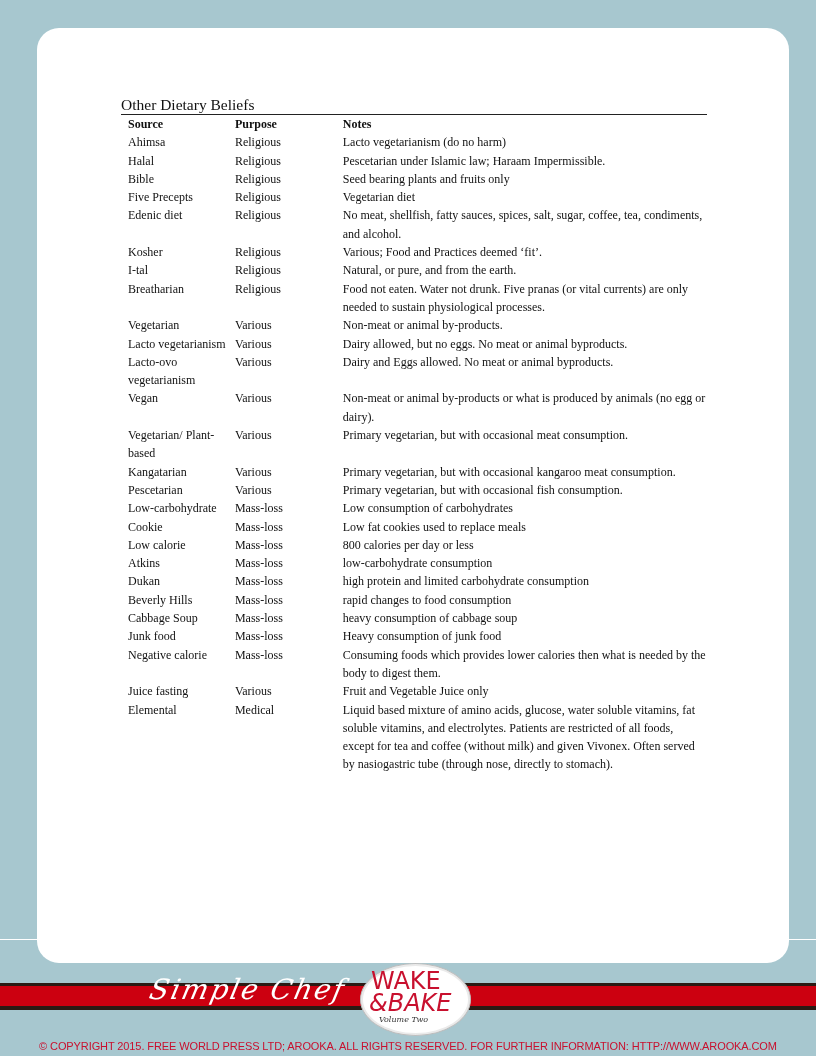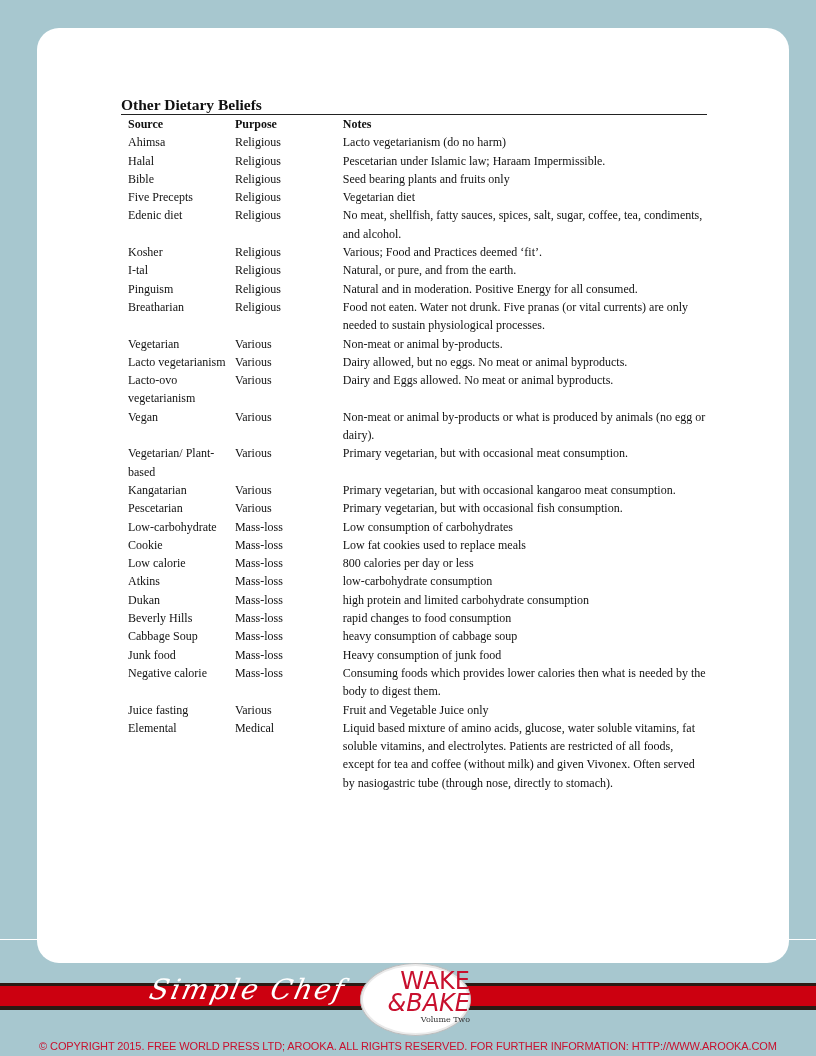--- a/index.html
+++ b/index.html
@@ -27,21 +27,21 @@
     background: #ffffff;
     border-radius: 22px;
   }
   .content {
     position: absolute;
     left: 121px;
     top: 96px;
     width: 586px;
   }
   .section-title {
-    font-weight: bold;
+    font-weight: normal;
     font-size: 15.5px;
     line-height: 18px;
     border-bottom: 1.5px solid #222;
     padding-bottom: 8px;
     height: 19px;
   }
   table.beliefs {
     border-collapse: collapse;
     margin-left: 7px;
     font-size: 12px;
@@ -91,35 +91,36 @@
   .logo-badge {
     position: absolute;
     left: 360px;
     top: 963px;
     width: 111px;
     height: 73px;
     border-radius: 50%;
     background: #ffffff;
     border: 1.5px solid #bdbdbd;
     box-shadow: 0 0 0 2px #eaeaea inset;
-    text-align: right;
+    text-align: left;
   }
   .logo-line1, .logo-line2 {
     display: block;
     font-family: "DejaVu Sans", sans-serif;
     color: #c8102e;
     font-size: 24px;
     line-height: 22px;
     letter-spacing: 0px;
   }
   .logo-line1 { margin-top: 6px; margin-left: 10px; }
   .logo-line2 { margin-left: 8px; font-style: italic; }
   .logo-sub {
     display: block;
     font-family: "DejaVu Serif", serif;
+    font-style: italic;
     font-size: 8px;
     color: #333;
     margin-top: 1px;
     margin-left: 18px;
   }
   .copyright {
     position: absolute;
     left: 0;
     top: 1040px;
     width: 816px;
@@ -178,25 +179,20 @@
           <td class="col-source">Kosher</td>
           <td class="col-purpose">Religious</td>
           <td class="col-notes">Various; Food and Practices deemed ‘fit’.</td>
         </tr>
         <tr>
           <td class="col-source">I-tal</td>
           <td class="col-purpose">Religious</td>
           <td class="col-notes">Natural, or pure, and from the earth.</td>
         </tr>
         <tr>
-          <td class="col-source">Pinguism</td>
-          <td class="col-purpose">Religious</td>
-          <td class="col-notes">Natural and in moderation. Positive Energy for all consumed.</td>
-        </tr>
-        <tr>
           <td class="col-source">Breatharian</td>
           <td class="col-purpose">Religious</td>
           <td class="col-notes">Food not eaten. Water not drunk. Five pranas (or vital currents) are only needed to sustain physiological processes.</td>
         </tr>
         <tr>
           <td class="col-source">Vegetarian</td>
           <td class="col-purpose">Various</td>
           <td class="col-notes">Non-meat or animal by-products.</td>
         </tr>
         <tr>

